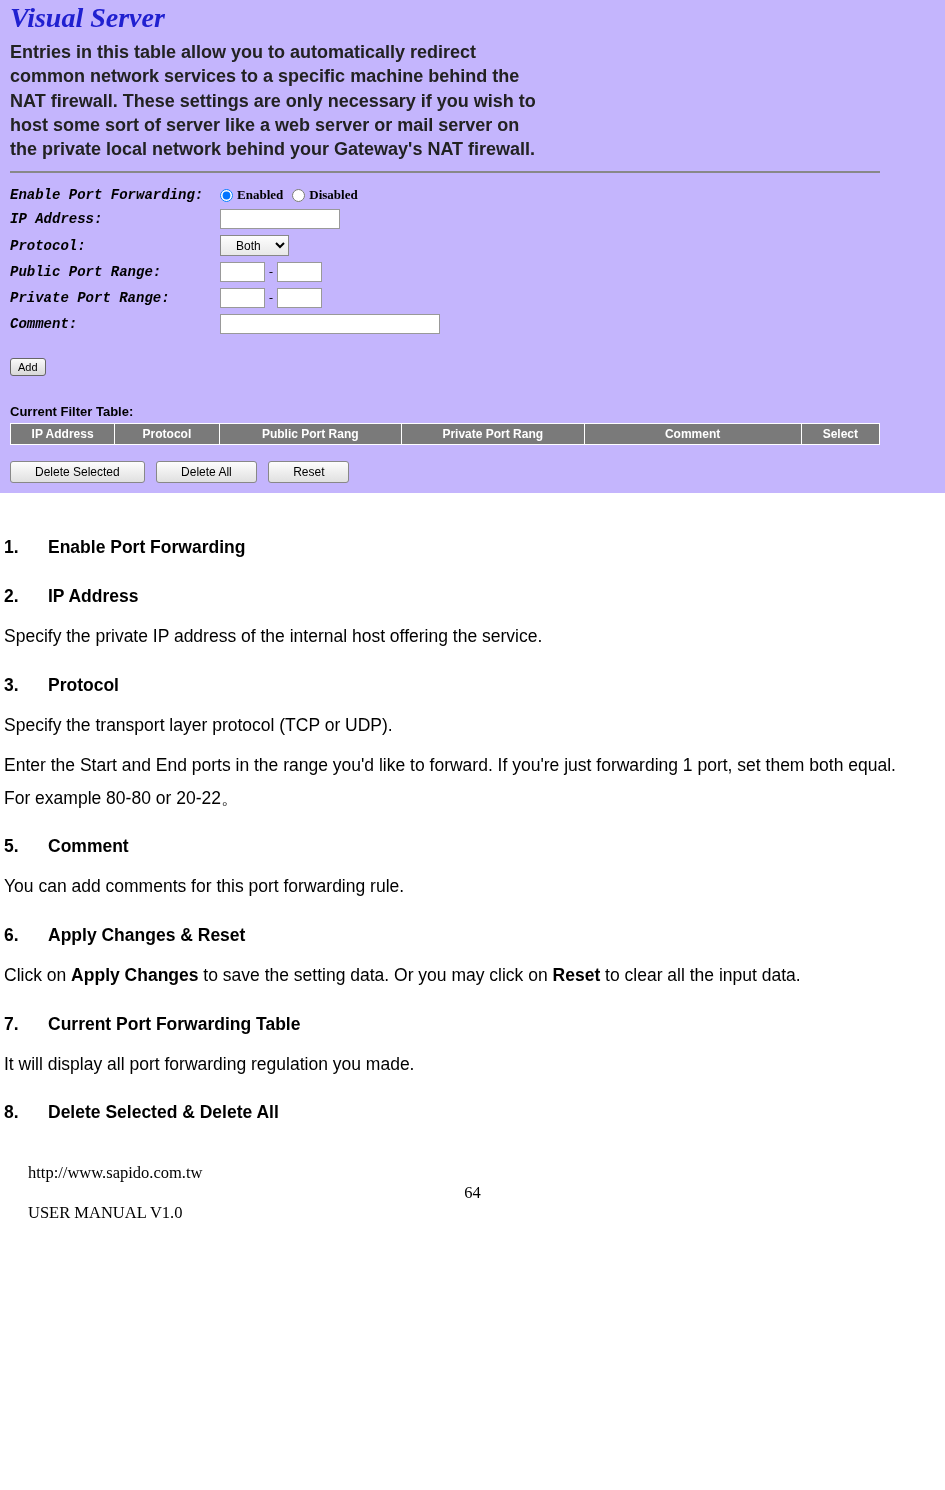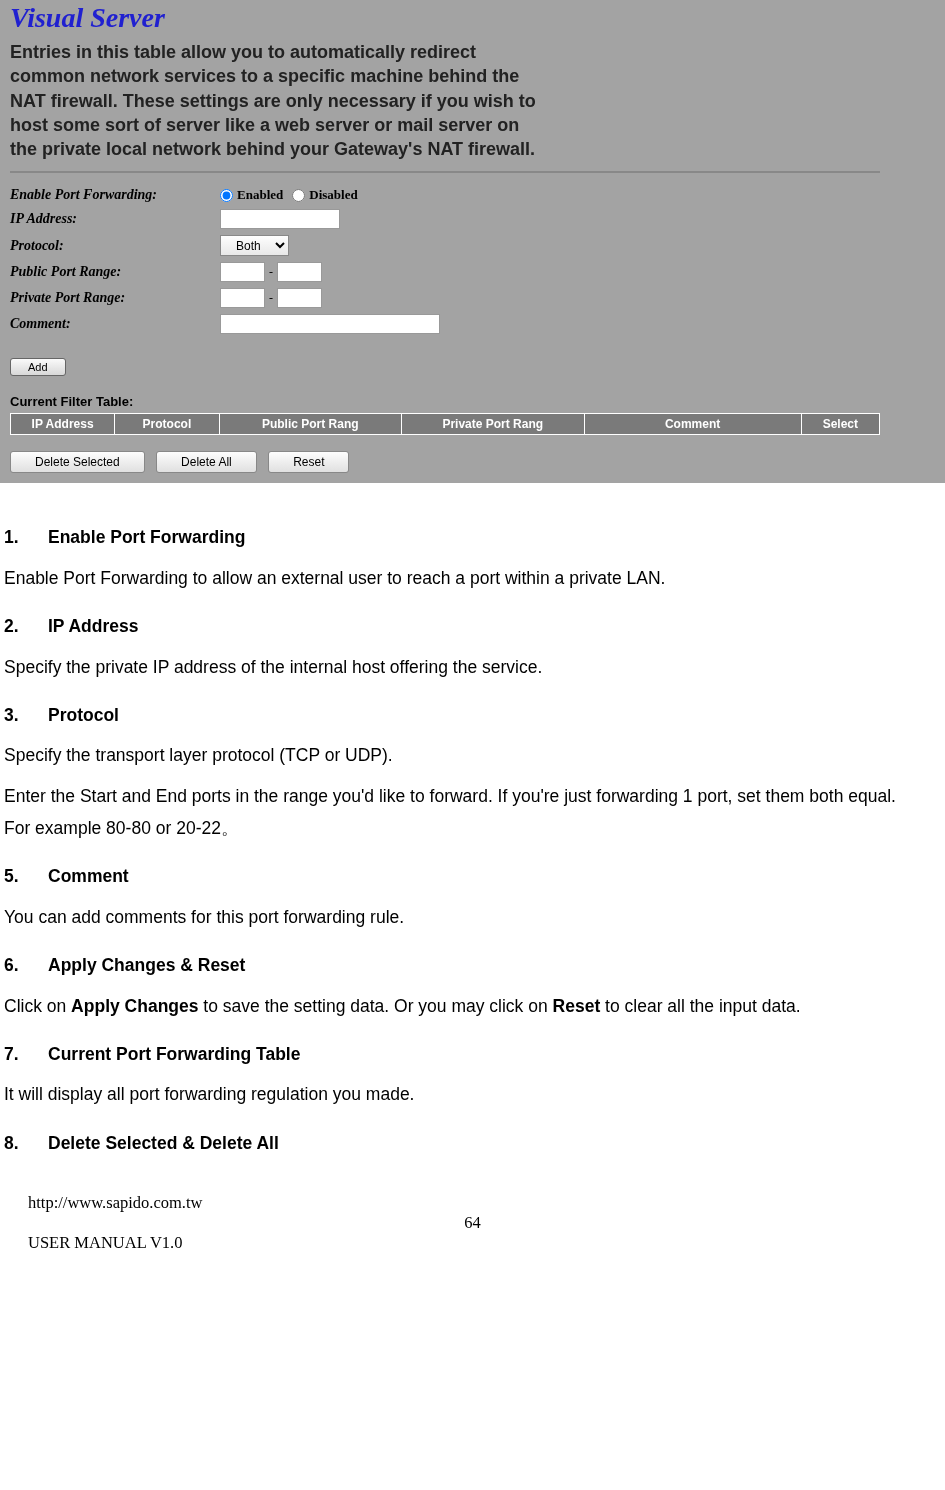--- a/index.html
+++ b/index.html
@@ -5,21 +5,21 @@
     * { box-sizing: border-box; margin: 0; padding: 0; }
     body {
       font-family: Arial, sans-serif;
       background: #fff;
       width: 945px;
       margin: 0 auto;
       padding: 0;
       color: #000;
     }
     .router-ui {
-      background: #a3a3a3;
+      background: #c4b5fd;
       padding: 2px 10px 10px 10px;
       font-size: 12px;
     }
     .page-title {
       font-family: "Times New Roman", serif;
       font-style: italic;
       font-weight: bold;
       font-size: 28px;
       color: #2020d0;
       margin-bottom: 6px;
@@ -37,21 +37,21 @@
       margin-top: 10px;
       margin-bottom: 14px;
       width: 870px;
     }
     .form-row {
       display: flex;
       align-items: center;
       margin-bottom: 6px;
     }
     .form-label {
-      font-family: Liberation Serif, serif;
+      font-family: Liberation Mono, monospace;
       font-weight: bold;
       font-style: italic;
       font-size: 14px;
       width: 210px;
       color: #000;
       white-space: nowrap;
     }
     .radio-wrap {
       display: inline-flex;
       align-items: center;
@@ -86,30 +86,31 @@
       border-radius: 3px;
       padding: 3px 24px;
       font-size: 12px;
       cursor: pointer;
       margin-right: 8px;
     }
     .add-btn {
       border: 1px solid #666;
       background: linear-gradient(#fafafa,#d8d8d8);
       border-radius: 3px;
-      padding: 2px 17px;
+      padding: 2px 7px;
       font-size: 11px;
       cursor: pointer;
       margin-top: 18px;
       margin-bottom: 18px;
     }
     .table-title {
       font-weight: bold;
       font-size: 13px;
       margin-bottom: 4px;
+      margin-top: 10px;
     }
     .filter-table {
       width: 870px;
       border-collapse: collapse;
     }
     .filter-table th {
       background: #7a7a7a;
       color: #fff;
       font-weight: bold;
       font-size: 12px;
@@ -215,21 +216,20 @@
 
   <div class="table-buttons">
     <button class="btn">Delete Selected</button>
     <button class="btn">Delete All</button>
     <button class="btn">Reset</button>
   </div>
 </div>
 
 <div class="doc">
   <div class="num-heading"><span class="num">1.</span><span>Enable Port Forwarding</span></div>
-  <div class="desc">Enable Port Forwarding to allow an external user to reach a port within a private LAN.</div>
 
   <div class="num-heading"><span class="num">2.</span><span>IP Address</span></div>
   <div class="desc">Specify the private IP address of the internal host offering the service.</div>
 
   <div class="num-heading"><span class="num">3.</span><span>Protocol</span></div>
   <div class="desc">Specify the transport layer protocol (TCP or UDP).</div>
 
   <div class="desc">Enter the Start and End ports in the range you'd like to forward. If you're just forwarding 1 port, set them both equal. For example 80-80 or 20-22。</div>
 
   <div class="num-heading"><span class="num">5.</span><span>Comment</span></div>

